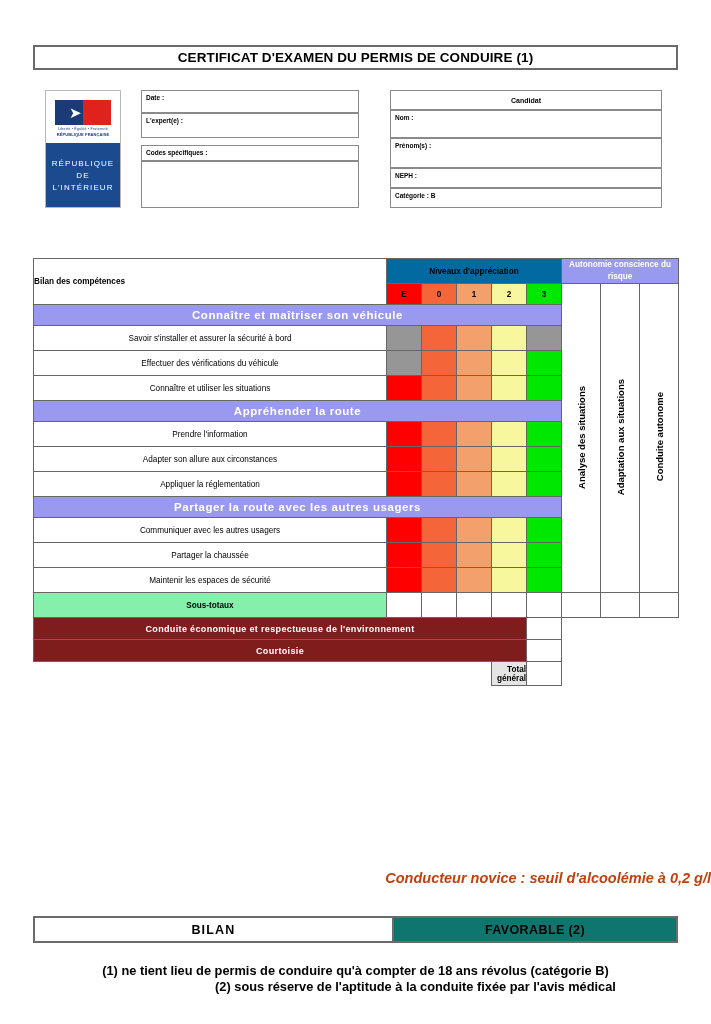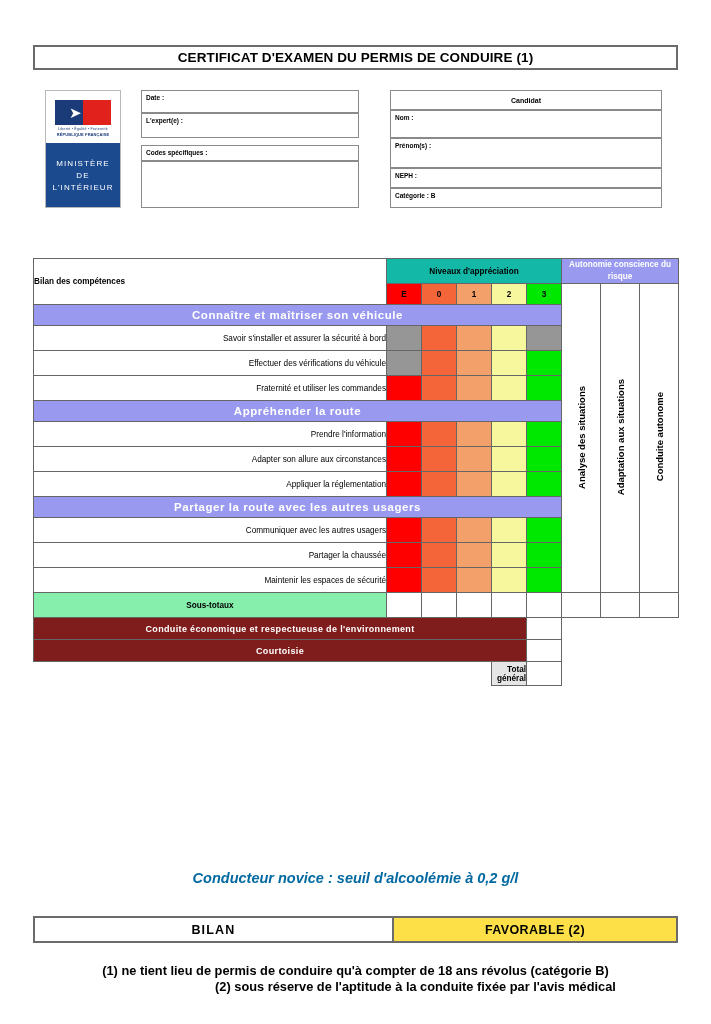--- a/index.html
+++ b/index.html
@@ -144,21 +144,21 @@
     font-weight: bold;
     text-align: left;
     height: 30px;
     background: #ffffff;
   }
   .hdr-niveaux {
     font-size: 12px;
     font-weight: bold;
     text-align: center;
     height: 14px;
-    background: #14b8a6;
+    background: #0369a1;
     white-space: nowrap;
   }
   .hdr-autonomie {
     background: #9999f0;
     color: #ffffff;
     font-size: 10.5px;
     font-weight: bold;
     text-align: center;
     line-height: 12px;
     padding: 2px 1px;
@@ -177,21 +177,21 @@
     font-weight: bold;
     text-align: center;
     height: 21px;
     letter-spacing: 0.55px;
   }
   .comp-label {
     padding-left: 4px;
     font-size: 8.4px;
     height: 25px;
     background: #ffffff;
-    text-align: right;
+    text-align: center;
   }
   .cell-grade { height: 25px; }
   .cell-empty { background: #ffffff; }
   .vert-head {
     background: #ffffff;
     text-align: center;
     vertical-align: bottom;
     padding-bottom: 6px;
   }
   .vert-head span {
@@ -227,22 +227,22 @@
     height: 24px;
     background: #e5e5e5;
   }
 
   
   .alcohol {
     position: absolute;
     left: 0;
     top: 868px;
     width: 711px;
-    text-align: center;
-    color: #0369a1;
+    text-align: right;
+    color: #c2410c;
     font-weight: bold;
     font-style: italic;
     font-size: 14.5px;
     line-height: 20px;
   }
   .bilan-box {
     position: absolute;
     left: 33px;
     top: 916px;
     width: 645px;
@@ -261,21 +261,21 @@
     font-weight: bold;
     letter-spacing: 1.2px;
     border-right: 2px solid #6b6b6b;
     box-sizing: border-box;
   }
   .bilan-right {
     flex: 1;
     display: flex;
     align-items: center;
     justify-content: center;
-    background: #fde047;
+    background: #0f766e;
     font-size: 12.5px;
     font-weight: bold;
     letter-spacing: 0.4px;
   }
   .foot {
     position: absolute;
     width: 711px;
     text-align: center;
     font-size: 12.8px;
     font-weight: bold;
@@ -294,21 +294,21 @@
   <div class="logo-top">
     <div class="flag">
       <div class="blue"></div>
       <div class="red"></div>
       <div class="marianne">➤</div>
     </div>
     <div class="devise">Liberté • Égalité • Fraternité</div>
     <div class="republique">RÉPUBLIQUE FRANÇAISE</div>
   </div>
   <div class="logo-bottom">
-    <div>MINISTÈRE</div>
+    <div>RÉPUBLIQUE</div>
     <div>DE</div>
     <div>L'INTÉRIEUR</div>
   </div>
 </div>
 
 <div class="fbox" style="left:141px; top:90px; width:218px; height:23px;">
   <span>Date :</span>
 </div>
 <div class="fbox" style="left:141px; top:113px; width:218px; height:25px;">
   <span>L'expert(e) :</span>
@@ -375,21 +375,21 @@
       </tr>
       <tr>
         <td class="comp-label">Effectuer des vérifications du véhicule</td>
         <td class="cell-grade" style="background:#969696"></td>
         <td class="cell-grade" style="background:#f4663a"></td>
         <td class="cell-grade" style="background:#f4a06a"></td>
         <td class="cell-grade" style="background:#f7f79e"></td>
         <td class="cell-grade" style="background:#00e800"></td>
       </tr>
       <tr>
-        <td class="comp-label">Fraternité et utiliser les commandes</td>
+        <td class="comp-label">Connaître et utiliser les situations</td>
         <td class="cell-grade" style="background:#ff0000"></td>
         <td class="cell-grade" style="background:#f4663a"></td>
         <td class="cell-grade" style="background:#f4a06a"></td>
         <td class="cell-grade" style="background:#f7f79e"></td>
         <td class="cell-grade" style="background:#00e800"></td>
       </tr>
       <tr class="section-row">
         <td colspan="6">Appréhender la route</td>
       </tr>
       <tr>

